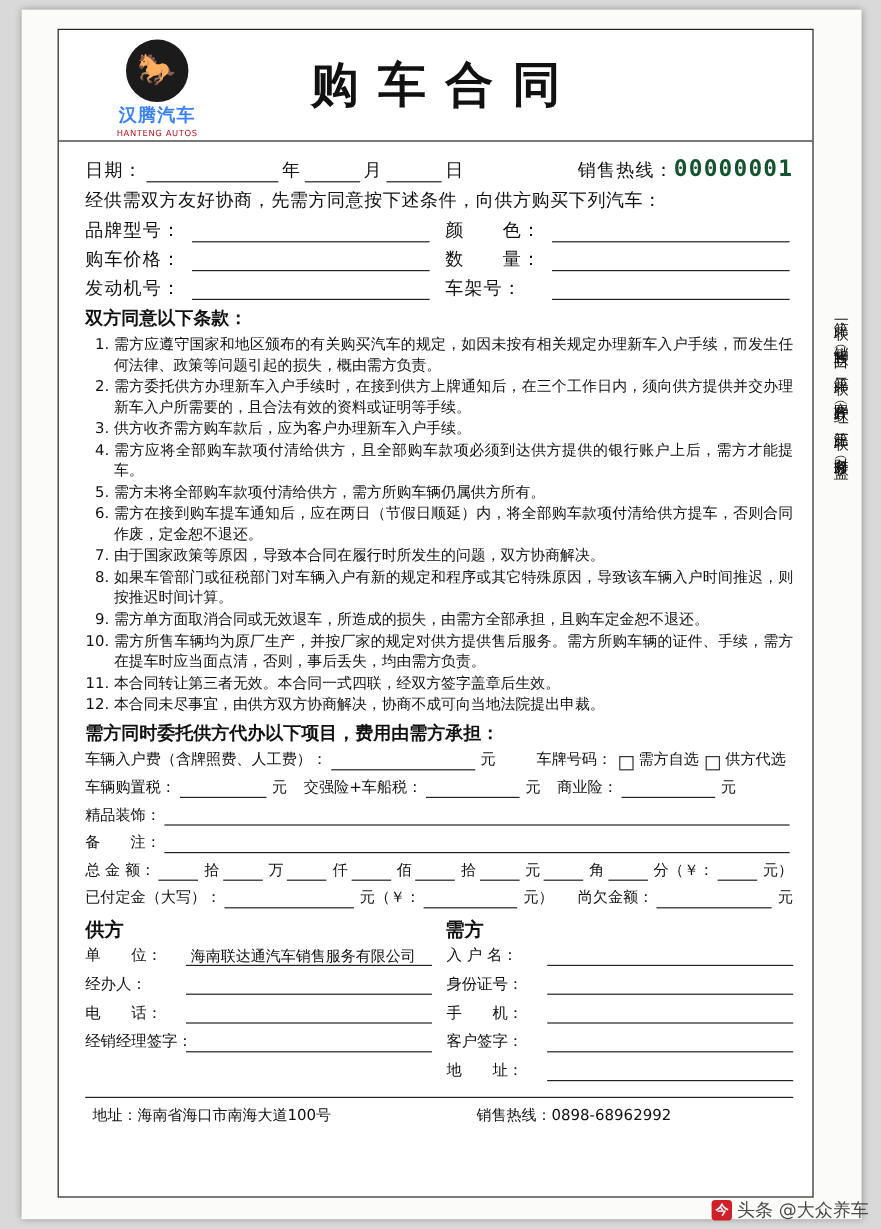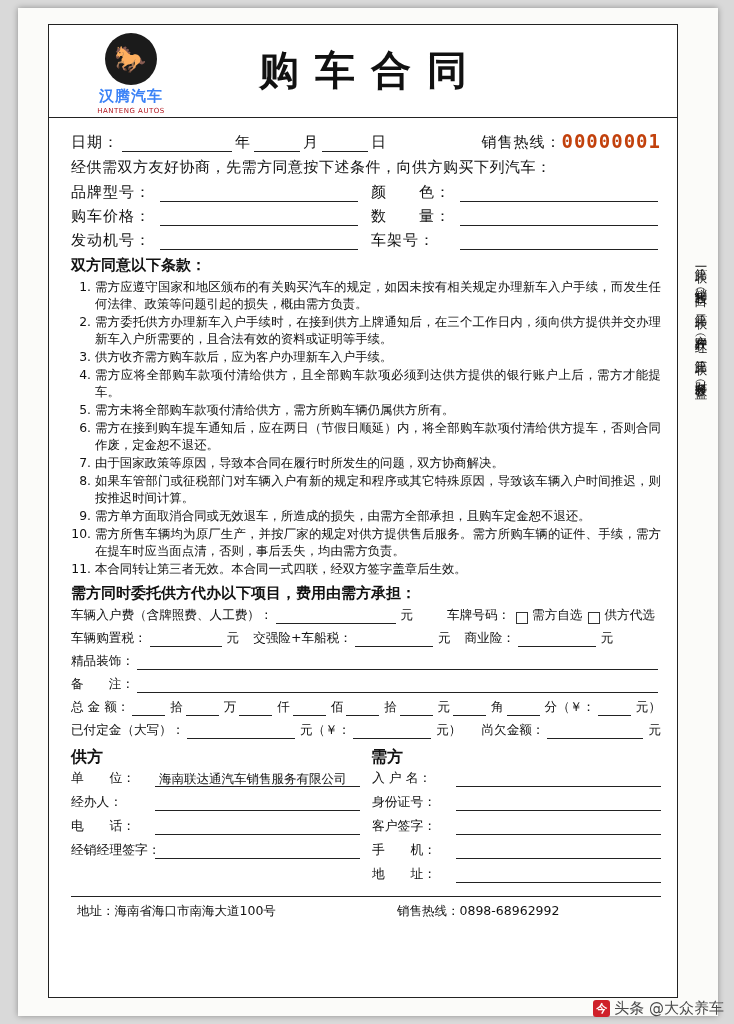--- a/index.html
+++ b/index.html
@@ -112,21 +112,21 @@
   }
   .fill {
     flex: 1;
     border-bottom: 1px solid #222;
     height: 15px;
     margin: 0 3px;
   }
   .fill.short { flex: none; width: 46px; }
   .fill.mid { flex: none; width: 110px; }
   .contract-no {
-    color: #c2410c;
+    color: #14532d;
     font-size: 19px;
     font-weight: bold;
     letter-spacing: 1px;
     font-family: "DejaVu Sans Mono", "Liberation Mono", monospace;
   }
   .intro {
     font-size: 15px;
     margin: 6px 0 6px 0;
     letter-spacing: 0.5px;
   }
@@ -319,20 +319,21 @@
           <li><span class="num">2.</span><span>需方委托供方办理新车入户手续时，在接到供方上牌通知后，在三个工作日内，须向供方提供并交办理新车入户所需要的，且合法有效的资料或证明等手续。</span></li>
           <li><span class="num">3.</span><span>供方收齐需方购车款后，应为客户办理新车入户手续。</span></li>
           <li><span class="num">4.</span><span>需方应将全部购车款项付清给供方，且全部购车款项必须到达供方提供的银行账户上后，需方才能提车。</span></li>
           <li><span class="num">5.</span><span>需方未将全部购车款项付清给供方，需方所购车辆仍属供方所有。</span></li>
           <li><span class="num">6.</span><span>需方在接到购车提车通知后，应在两日（节假日顺延）内，将全部购车款项付清给供方提车，否则合同作废，定金恕不退还。</span></li>
           <li><span class="num">7.</span><span>由于国家政策等原因，导致本合同在履行时所发生的问题，双方协商解决。</span></li>
           <li><span class="num">8.</span><span>如果车管部门或征税部门对车辆入户有新的规定和程序或其它特殊原因，导致该车辆入户时间推迟，则按推迟时间计算。</span></li>
           <li><span class="num">9.</span><span>需方单方面取消合同或无效退车，所造成的损失，由需方全部承担，且购车定金恕不退还。</span></li>
           <li><span class="num">10.</span><span>需方所售车辆均为原厂生产，并按厂家的规定对供方提供售后服务。需方所购车辆的证件、手续，需方在提车时应当面点清，否则，事后丢失，均由需方负责。</span></li>
           <li><span class="num">11.</span><span>本合同转让第三者无效。本合同一式四联，经双方签字盖章后生效。</span></li>
+          <li><span class="num">12.</span><span>本合同未尽事宜，由供方双方协商解决，协商不成可向当地法院提出申裁。</span></li>
         </ol>
 
         <div class="section-head" style="margin-top:7px">需方同时委托供方代办以下项目，费用由需方承担：</div>
 
         <div class="fees">
           <div class="fee-row">
             <span class="t">车辆入户费（含牌照费、人工费）：</span>
             <span class="divider-line" style="max-width:120px"></span>
             <span class="u">元</span>
             <span style="width:34px"></span>
@@ -423,25 +424,25 @@
           <div class="sig-col right">
             <div class="sig-row">
               <span class="k">入 户 名：</span>
               <span class="v"></span>
             </div>
             <div class="sig-row">
               <span class="k">身份证号：</span>
               <span class="v"></span>
             </div>
             <div class="sig-row">
+              <span class="k">手　　机：</span>
+              <span class="v"></span>
+            </div>
+            <div class="sig-row">
               <span class="k">客户签字：</span>
-              <span class="v"></span>
-            </div>
-            <div class="sig-row">
-              <span class="k">手　　机：</span>
               <span class="v"></span>
             </div>
             <div class="sig-row">
               <span class="k">地　　址：</span>
               <span class="v"></span>
             </div>
           </div>
         </div>
 
         <div class="footer">

